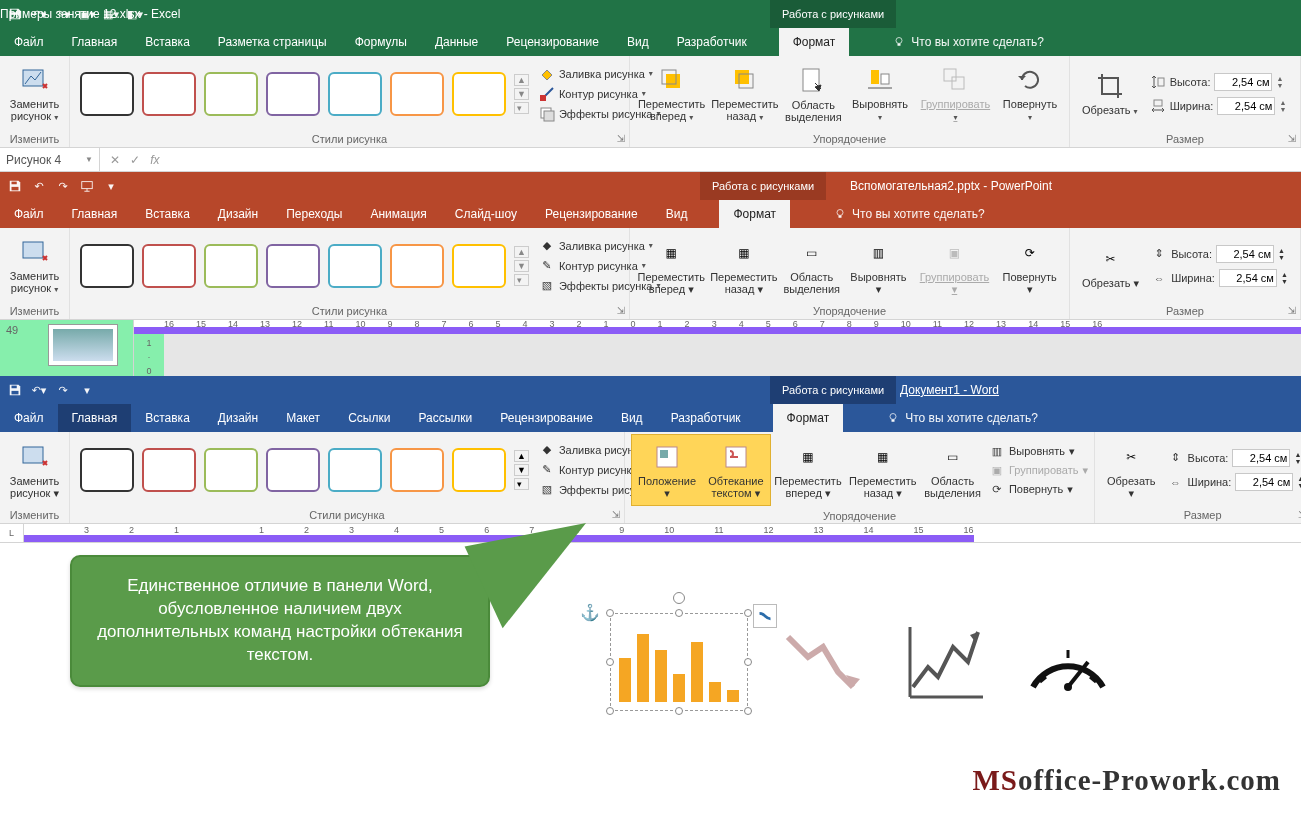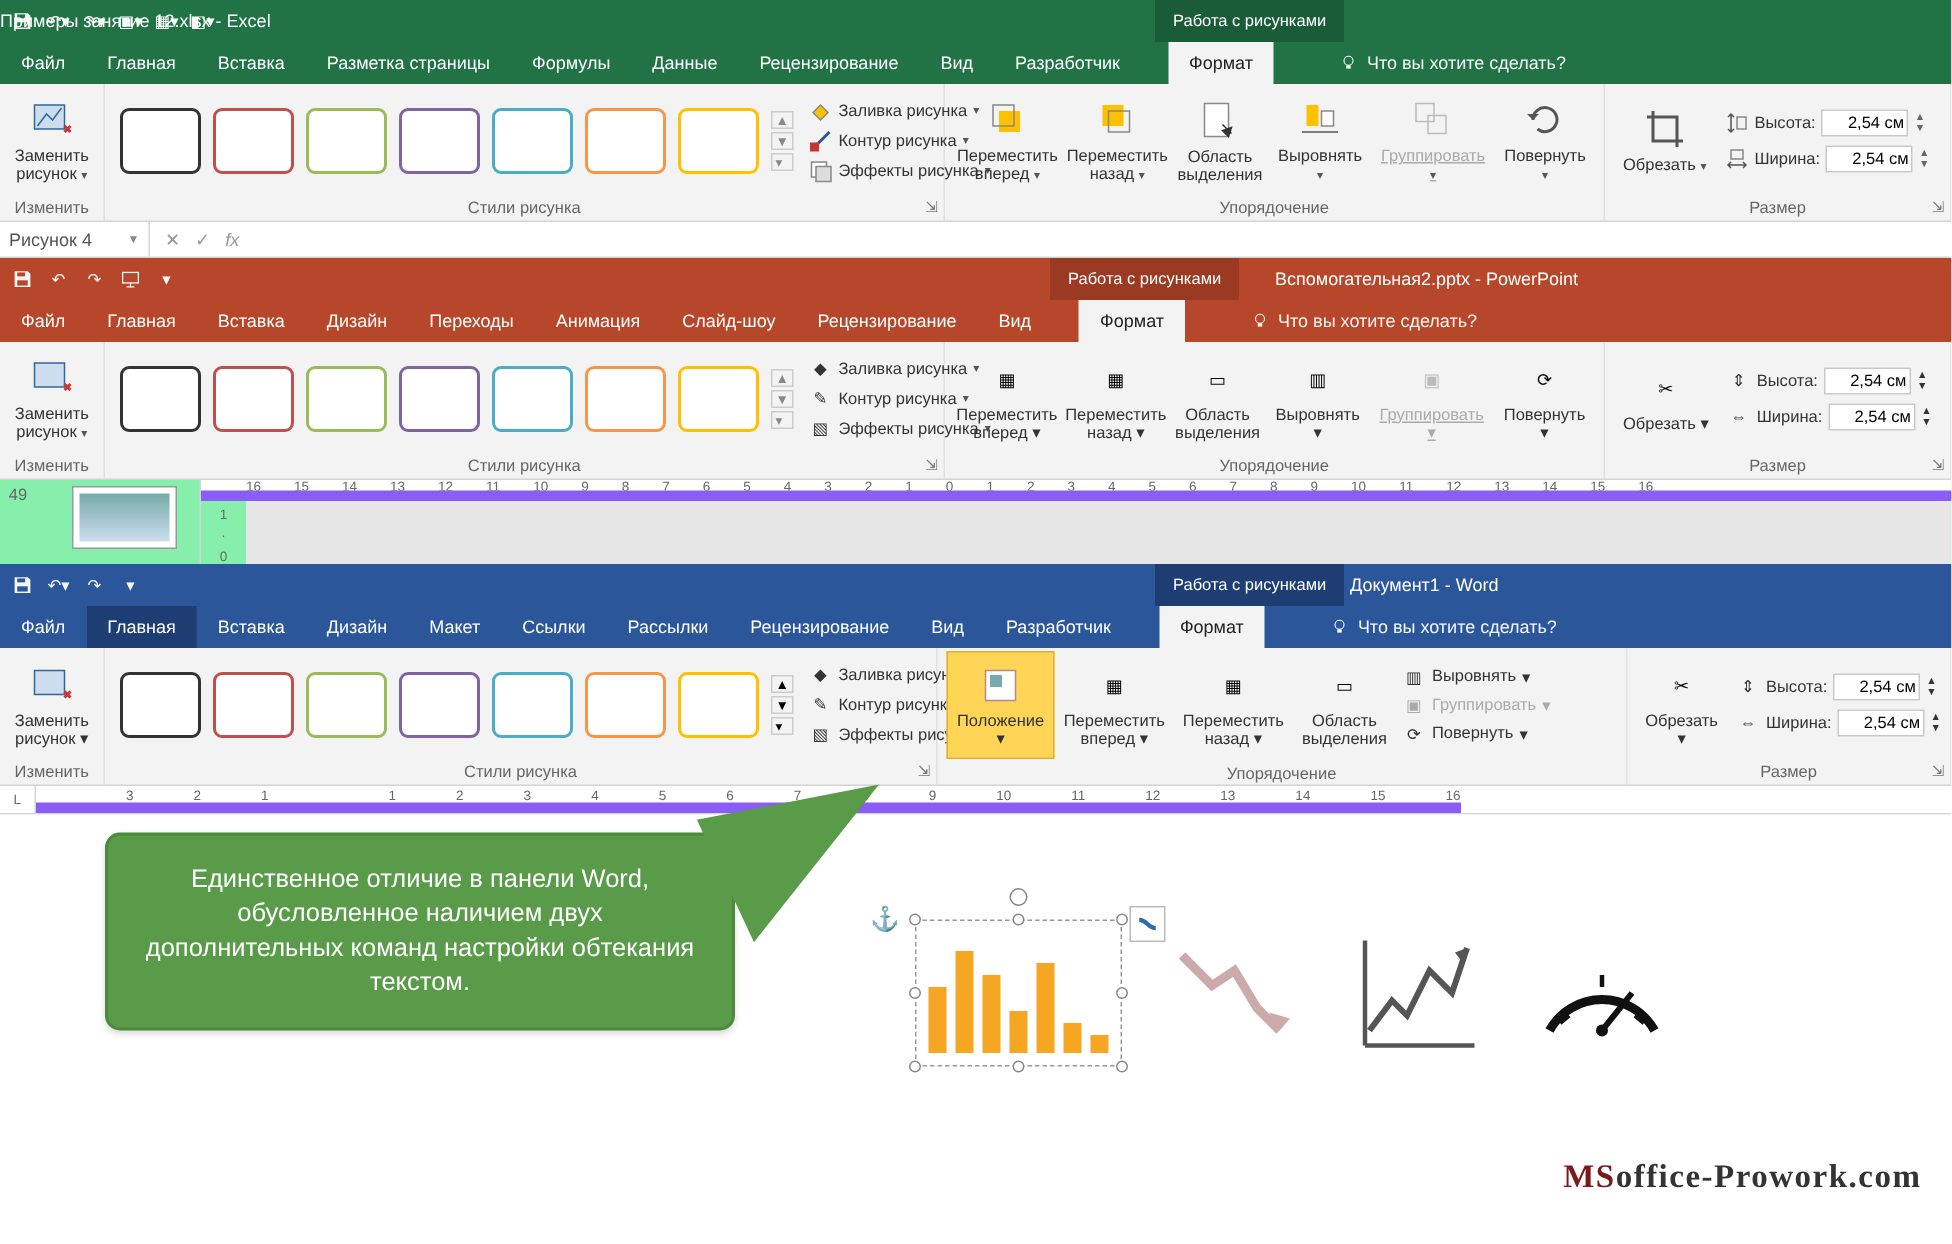--- a/index.html
+++ b/index.html
@@ -66,21 +66,21 @@
   .sel-frame .handle { position:absolute; width:8px; height:8px; background:#fff; border:1px solid #888; border-radius:50%; }
   .sel-frame .h-tl{top:-5px;left:-5px}.sel-frame .h-tr{top:-5px;right:-5px}.sel-frame .h-bl{bottom:-5px;left:-5px}.sel-frame .h-br{bottom:-5px;right:-5px}
   .sel-frame .h-t{top:-5px;left:50%;margin-left:-4px}.sel-frame .h-b{bottom:-5px;left:50%;margin-left:-4px}
   .sel-frame .h-l{top:50%;left:-5px;margin-top:-4px}.sel-frame .h-r{top:50%;right:-5px;margin-top:-4px}
   .sel-frame .rotate{position:absolute;top:-22px;left:50%;margin-left:-6px;width:12px;height:12px;border:1px solid #888;border-radius:50%;background:#fff;}
   .bars { display:flex; align-items:flex-end; gap:6px; height:80px; }
   .bars div { width:12px; background:#f5a623; }
   .layout-badge { position:absolute; right:-30px; top:-10px; width:24px; height:24px; border:1px solid #bbb; background:#fff; display:flex; align-items:center; justify-content:center; }
   .anchor-badge { position:absolute; left:-30px; top:-10px; color:#2b6caa; font-size:16px; }
 
-  .watermark { position:absolute; right:20px; bottom:6px; font-family: "Comic Sans MS", cursive; font-size:22px; font-weight:bold; letter-spacing:1px;margin-top:20px; }
+  .watermark { position:absolute; right:20px; bottom:6px; font-family: "Comic Sans MS", cursive; font-size:29px; font-weight:bold; letter-spacing:1px;margin-top:20px; }
   .watermark .ms { color:#7a1a1a; }
   .watermark .rest { color:#333; }
 
   .bulb { width:12px;height:12px; }
 </style>
 </head>
 <body>
 
 <div>
   <div class="titlebar" style="background:#217346;">
@@ -528,21 +528,21 @@
             <path fill="#fff" d="M2 2h10l2 2v10H2z"></path>
             <rect x="4" y="3" width="6" height="3" fill="#2b579a"></rect>
             <rect x="4" y="9" width="8" height="4" fill="#2b579a"></rect>
           </svg>
         </span>
       <span class="qat-btn">↶▾</span>
       <span class="qat-btn">↷</span>
       <span class="qat-btn">▾</span>
     </div>
     <div class="ctx-tab" style="left:770px; background:#1e3e73;">Работа с рисунками</div>
-    <div style="position:absolute; left:900px; font-size:12px;">Документ1  -  Word</div>
+    <div style="position:absolute; left:900px; font-size:12px;text-decoration:underline;">Документ1  -  Word</div>
   </div>
 
   <div class="tabrow" style="background:#2b579a;">
     <div class="tab">Файл</div>
     <div class="tab" style="background:#1e3e73">Главная</div>
     <div class="tab">Вставка</div>
     <div class="tab">Дизайн</div>
     <div class="tab">Макет</div>
     <div class="tab">Ссылки</div>
     <div class="tab">Рассылки</div>
@@ -603,20 +603,29 @@
       <div class="group-body" style="gap:0;">
         <div style="display:flex;background:#ffd558;border:1px solid #e0b030;height:72px;align-items:stretch;">
           <div class="vbtn">
               <div class="vicon">
                 <svg viewBox="0 0 32 32">
                   <rect x="6" y="6" width="20" height="20" fill="#fff" stroke="#b88"></rect>
                   <rect x="9" y="9" width="8" height="8" fill="#7aa"></rect>
                 </svg>
               </div>
               <div class="vlabel"><span>Положение</span><br>▾</div>
+            </div>
+          <div class="vbtn">
+              <div class="vicon">
+                <svg viewBox="0 0 32 32">
+                  <rect x="6" y="6" width="20" height="20" fill="#fff" stroke="#b88"></rect>
+                  <path d="M10 10c4 0 4 6 0 6h8" stroke="#c55" fill="none" stroke-width="2"></path>
+                </svg>
+              </div>
+              <div class="vlabel"><span>Обтекание</span><br><span>текстом</span> ▾</div>
             </div>
         </div>
         <div class="vbtn">
             <div class="vicon">▦</div>
             <div class="vlabel"><span>Переместить</span><br><span>вперед</span> ▾</div>
           </div>
         <div class="vbtn">
             <div class="vicon">▦</div>
             <div class="vlabel"><span>Переместить</span><br><span>назад</span> ▾</div>
           </div>

